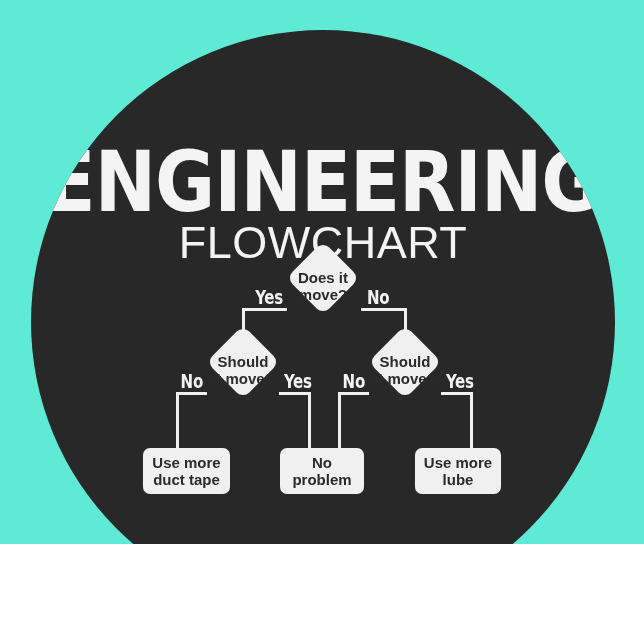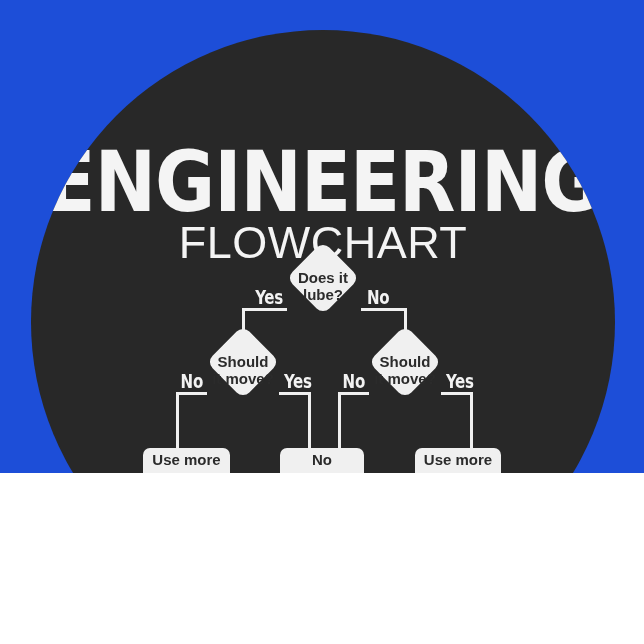--- a/index.html
+++ b/index.html
@@ -4,23 +4,23 @@
 <style>
   html, body {
     margin: 0;
     padding: 0;
     background: #ffffff;
   }
 
   #sticker-canvas {
     position: relative;
     width: 644px;
-    height: 473px;
+    height: 544px;
     overflow: hidden;
-    background: #1d4ed8;
+    background: #5eead4;
     font-family: "Liberation Sans", sans-serif;
   }
 
   
   #sticker-disc {
     position: absolute;
     left: 31px;
     top: 30px;
     width: 584px;
     height: 584px;
@@ -104,21 +104,21 @@
     display: flex;
     align-items: center;
     justify-content: center;
   }
 
   .box-text {
     color: #2b2b2b;
     font-family: "Liberation Sans", sans-serif;
     font-weight: 700;
     font-size: 15px;
-    line-height: 23px;
+    line-height: 17px;
     text-align: center;
     white-space: pre-line;
   }
 
   
   .edge-label {
     position: absolute;
     color: #f2f2f2;
     font-family: "Liberation Sans Narrow", "DejaVu Sans Condensed", "Liberation Sans", sans-serif;
     font-weight: 700;
@@ -156,21 +156,21 @@
           <path d="M 248 363 L 278 363 L 278 418"></path>
 
           <path d="M 338 363 L 308 363 L 308 418"></path>
 
           <path d="M 410 363 L 440 363 L 440 418"></path>
         </g>
       </svg>
 
       <div class="node-diamond" style="left:266px; top:222px; width:52px; height:52px;"></div>
       <div class="diamond-text" style="left:232px; top:239px; width:120px;">Does it
-lube?</div>
+move?</div>
 
       <div class="node-diamond" style="left:186px; top:306px; width:52px; height:52px;"></div>
       <div class="diamond-text" style="left:152px; top:323px; width:120px;">Should
 it move?</div>
 
       <div class="node-diamond" style="left:348px; top:306px; width:52px; height:52px;"></div>
       <div class="diamond-text" style="left:314px; top:323px; width:120px;">Should
 it move?</div>
 
       <div class="node-box" style="left:112px; top:418px; width:87px; height:46px;">

